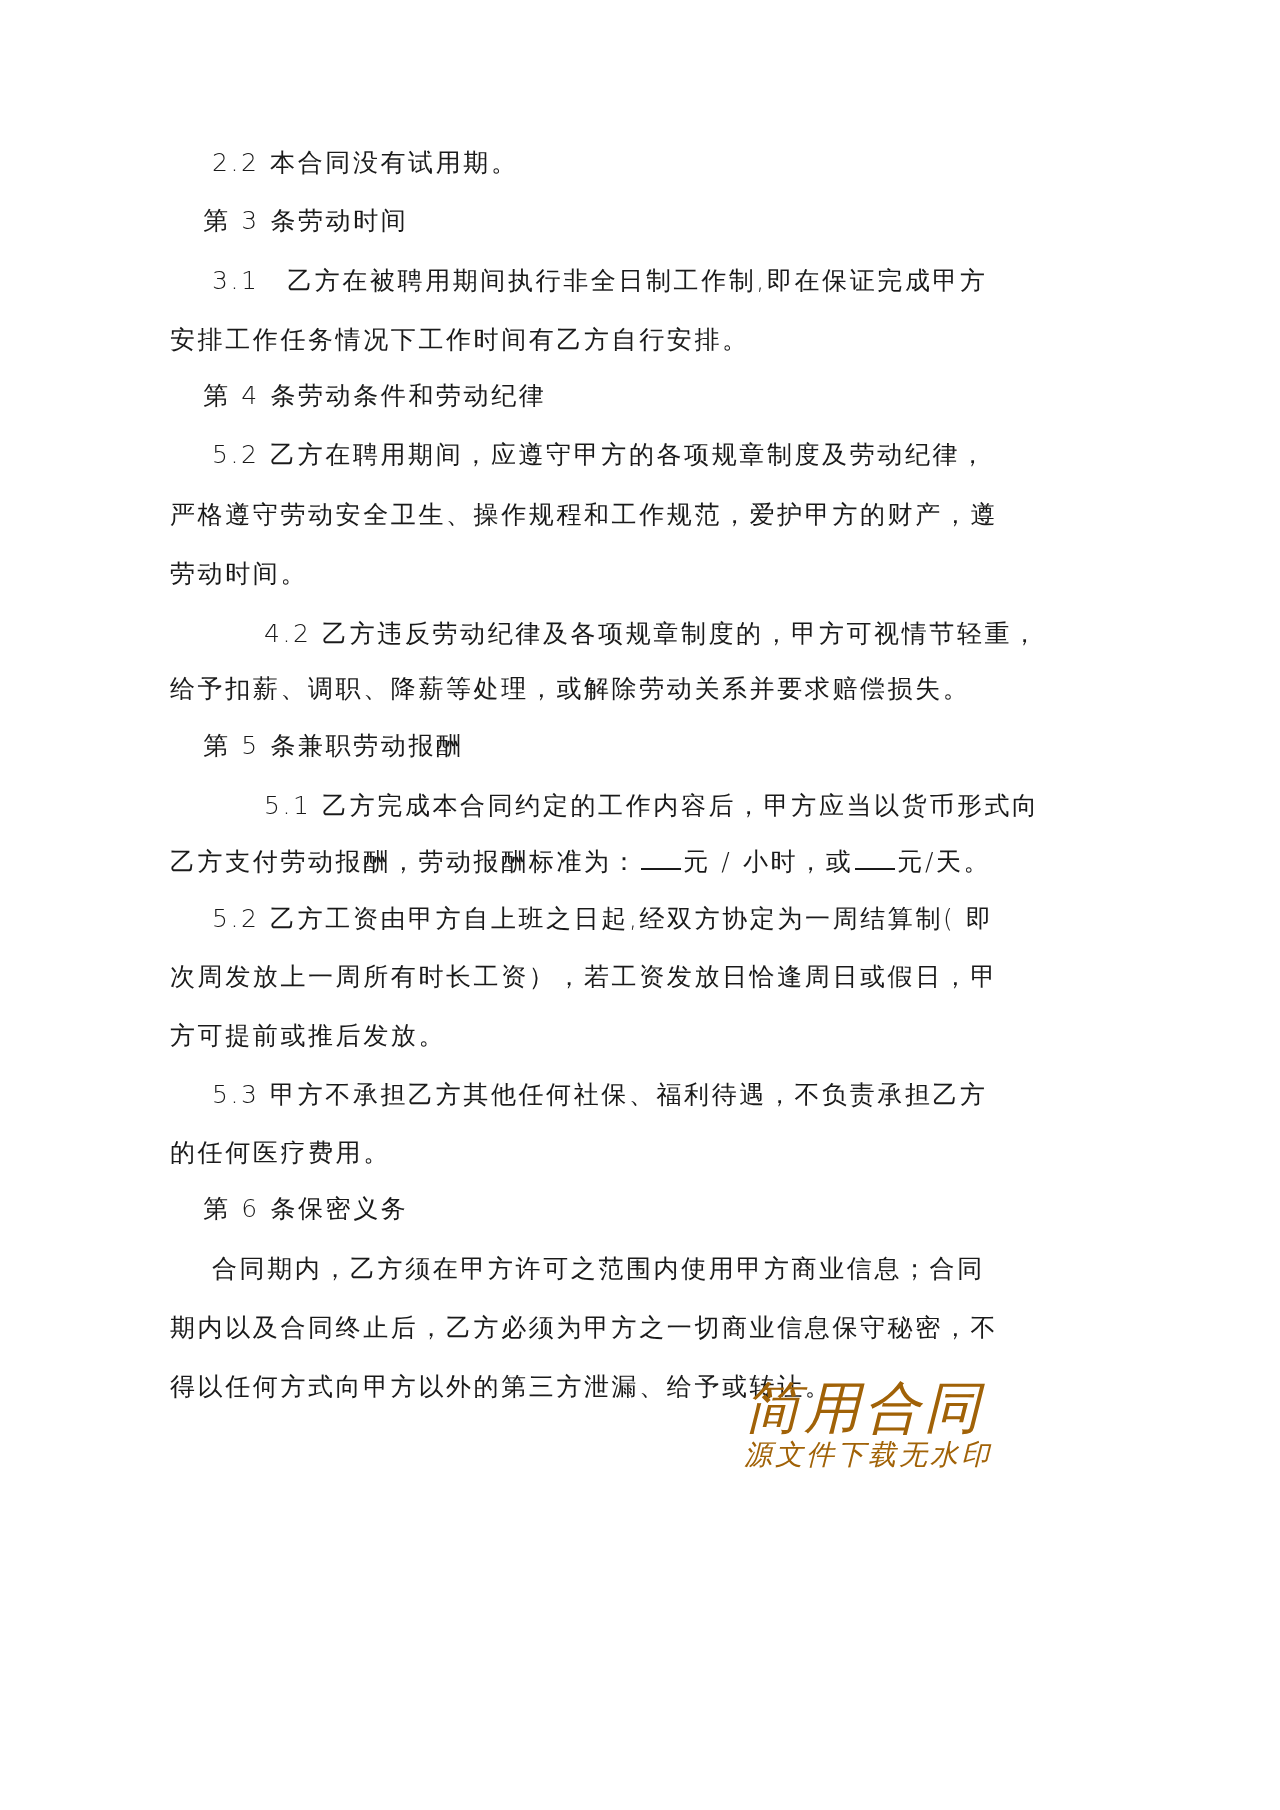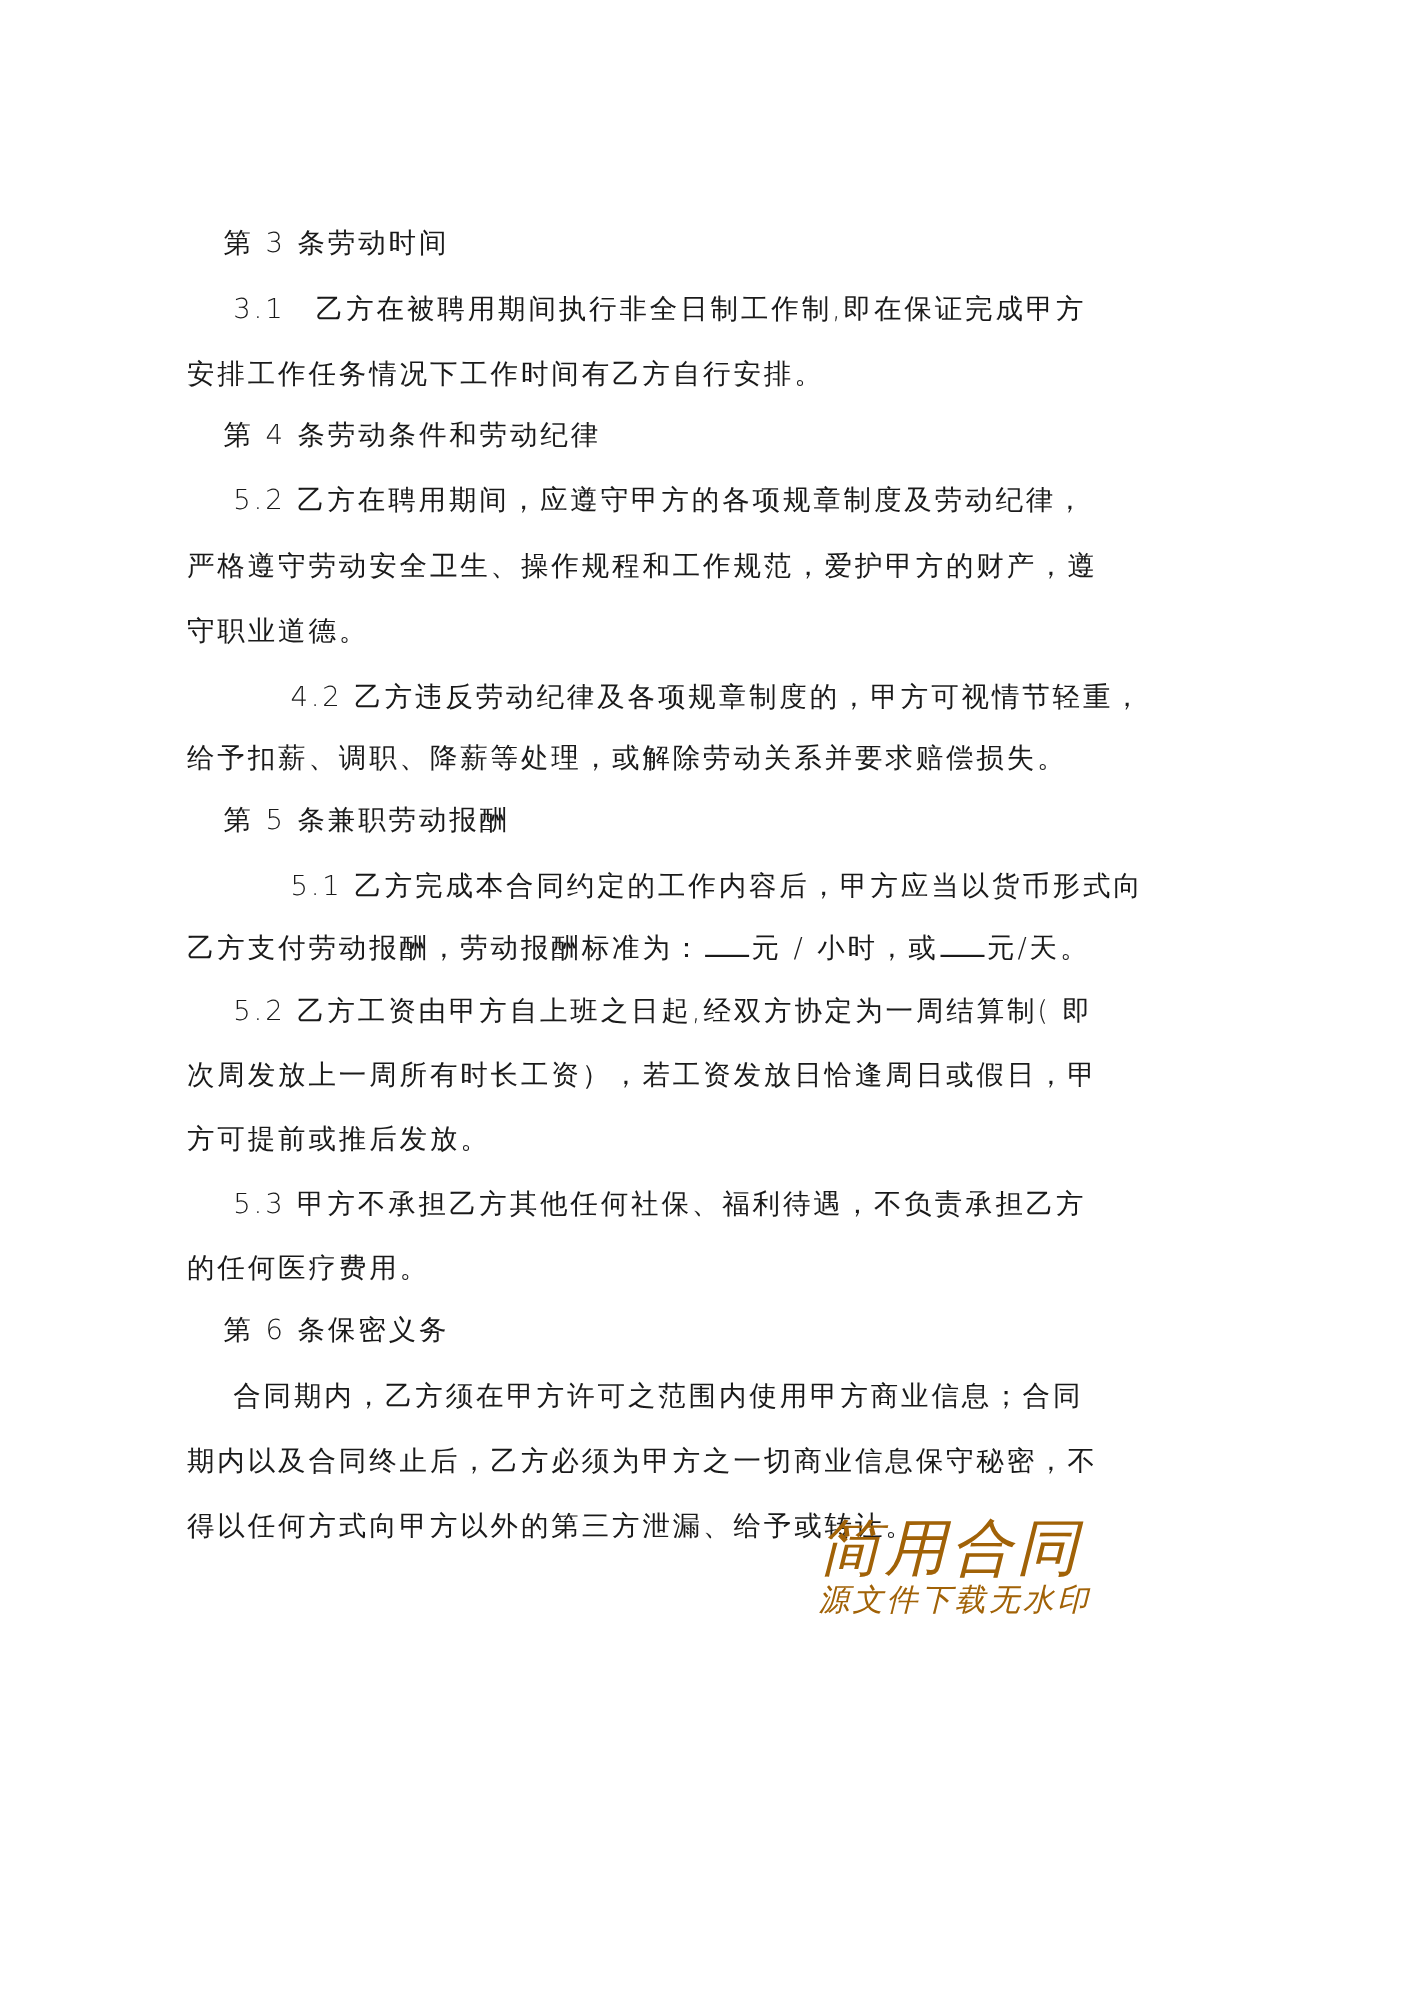--- a/index.html
+++ b/index.html
@@ -66,35 +66,36 @@
       line-height: 34px;
       letter-spacing: 3px;
       display: block;
     }
   </style>
 </head>
 <body>
 
 <div class="page">
 
+  <div class="line indent" style="top:148px">2.2 本合同没有试用期。</div>
 
   <div class="line heading" style="top:206px">
     <span class="num">第 3 条</span><span>劳动时间</span>
   </div>
 
   <div class="line indent" style="top:266px">3.1　乙方在被聘用期间执行非全日制工作制,即在保证完成甲方</div>
   <div class="line" style="top:325px">安排工作任务情况下工作时间有乙方自行安排。</div>
 
   <div class="line heading" style="top:381px">
     <span class="num">第 4 条</span><span>劳动条件和劳动纪律</span>
   </div>
 
   <div class="line indent" style="top:440px">5.2 乙方在聘用期间，应遵守甲方的各项规章制度及劳动纪律，</div>
   <div class="line" style="top:500px">严格遵守劳动安全卫生、操作规程和工作规范，爱护甲方的财产，遵</div>
-  <div class="line" style="top:559px">守职业道德。</div>
+  <div class="line" style="top:559px">劳动时间。</div>
 
   <div class="line indent2" style="top:619px">4.2 乙方违反劳动纪律及各项规章制度的，甲方可视情节轻重，</div>
   <div class="line" style="top:674px">给予扣薪、调职、降薪等处理，或解除劳动关系并要求赔偿损失。</div>
 
   <div class="line heading" style="top:731px">
     <span class="num">第 5 条</span><span>兼职劳动报酬</span>
   </div>
 
   <div class="line indent2" style="top:791px">5.1 乙方完成本合同约定的工作内容后，甲方应当以货币形式向</div>
   <div class="line" style="top:846px">

